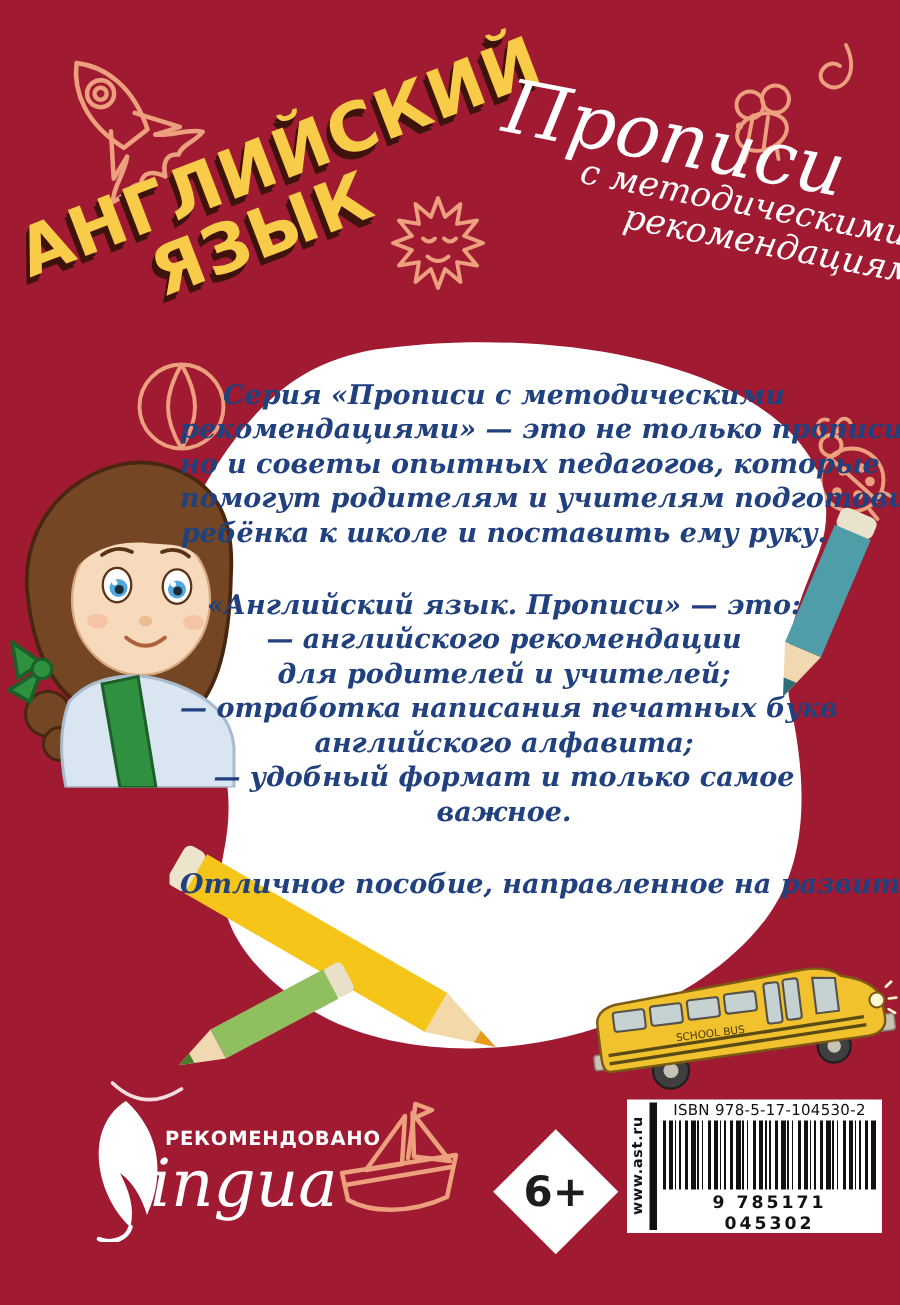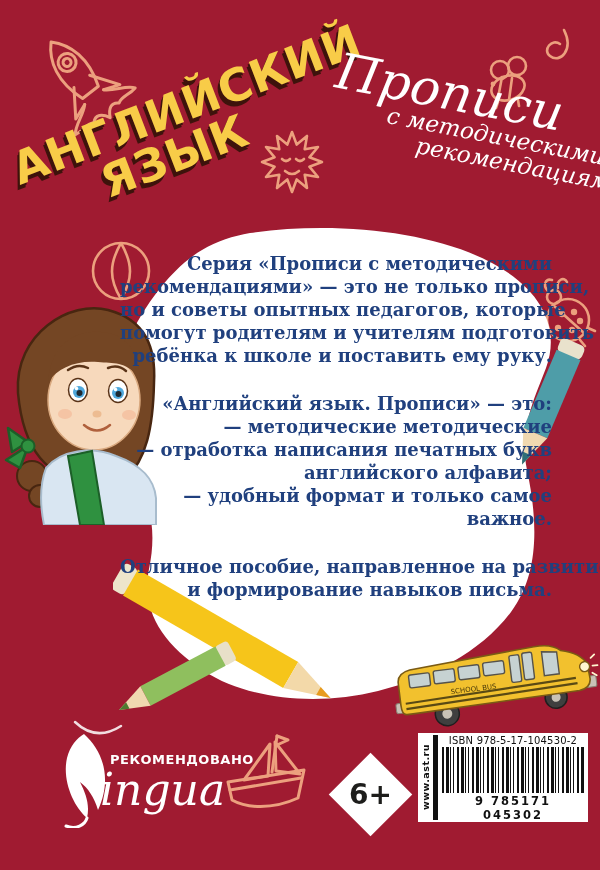--- a/index.html
+++ b/index.html
@@ -27,22 +27,22 @@
     color:#FFFFFF; font-family:"DejaVu Serif", serif; font-style:italic;
     z-index:3; white-space:nowrap;
   }
   .script .l1 { font-size:50px; }
   .script .l2 { font-size:23px; margin:-8px 0 0 58px; }
   .script .l3 { font-size:23px; margin:-2px 0 0 92px; }
 
   
   .blob-svg { left:0; top:0; z-index:2; }
   .desc {
-    left:120px; top:252px; width:432px; text-align:right;
-    font-family:"DejaVu Serif", serif; font-weight:bold;
+    left:120px; top:252px; width:432px; text-align:center;
+    font-family:"DejaVu Serif", serif; font-style:italic; font-weight:bold;
     color:#20407E; font-size:18px; line-height:23px;
     z-index:5; white-space:nowrap;
   }
   .desc .gap { height:25px; }
 
   
   .girl-svg   { left:-4px; top:298px; z-index:4; }
   .pencil-y   { left:113px; top:556px; z-index:4; }
   .pencil-g   { left:92px;  top:638px; z-index:4; }
   .pencil-t   { left:492px; top:332px; z-index:4; }
@@ -187,28 +187,28 @@
   </div>
 
   <div class="abs desc">
     <div>Серия «Прописи с методическими</div>
     <div>рекомендациями» — это не только прописи,</div>
     <div>но и советы опытных педагогов, которые</div>
     <div>помогут родителям и учителям подготовить</div>
     <div>ребёнка к школе и поставить ему руку.</div>
     <div class="gap"></div>
     <div>«Английский язык. Прописи» — это:</div>
-    <div>— методические методические</div>
+    <div>— английского рекомендации</div>
+    <div>для родителей и учителей;</div>
     <div>— отработка написания печатных букв</div>
     <div>английского алфавита;</div>
     <div>— удобный формат и только самое</div>
     <div>важное.</div>
     <div class="gap"></div>
     <div>Отличное пособие, направленное на развитие</div>
-    <div>и формирование навыков письма.</div>
   </div>
 
   <svg class="abs girl-svg" width="170" height="227" viewBox="0 0 170 227">
     <circle cx="36" cy="178" r="15" fill="#744624" stroke="#482610" stroke-width="2"></circle>
     <circle cx="44" cy="198" r="11" fill="#744624" stroke="#482610" stroke-width="2"></circle>
     <path d="M22,95 C18,35 75,2 112,12 C150,22 160,50 158,85 C157,130 150,162 130,180 L95,184 C60,182 28,162 22,95 Z" fill="#744624" stroke="#482610" stroke-width="2.5"></path>
     <ellipse cx="98" cy="102" rx="46" ry="50" fill="#F7D9BC" stroke="#D9A87E" stroke-width="1.5"></ellipse>
     <path d="M52,84 C55,45 80,32 105,34 C130,36 142,52 144,80 C128,62 118,66 102,64 C80,62 62,70 52,84 Z" fill="#744624"></path>
     <path d="M72,72 q10,-7 20,-2" fill="none" stroke="#5A3317" stroke-width="2.5" stroke-linecap="round"></path>
     <path d="M112,70 q10,-4 18,3" fill="none" stroke="#5A3317" stroke-width="2.5" stroke-linecap="round"></path>

